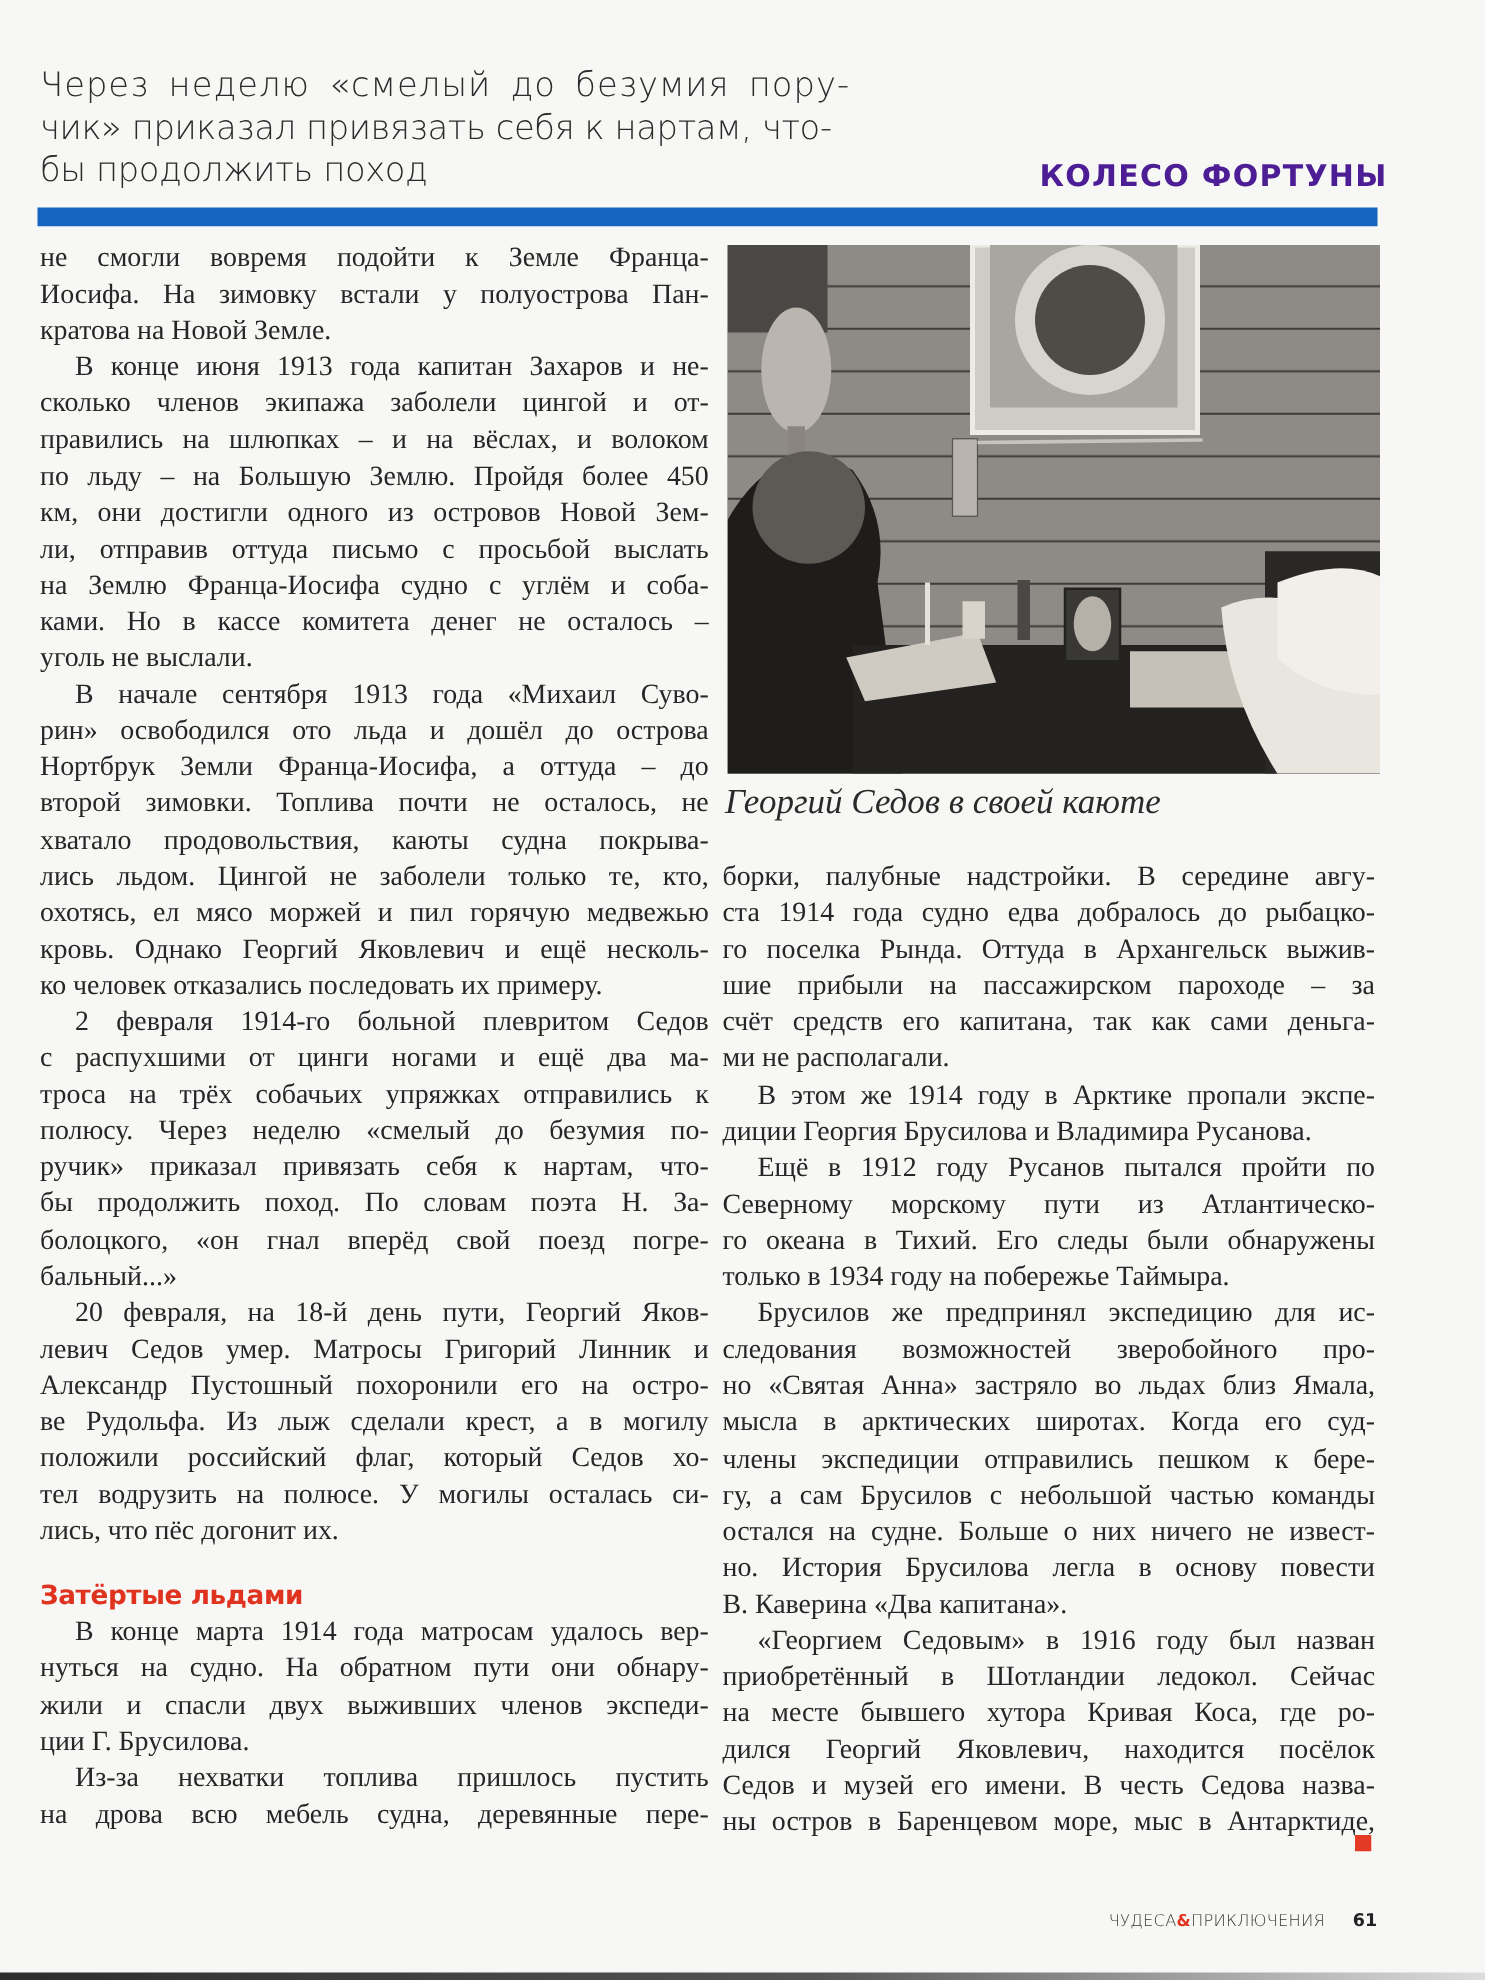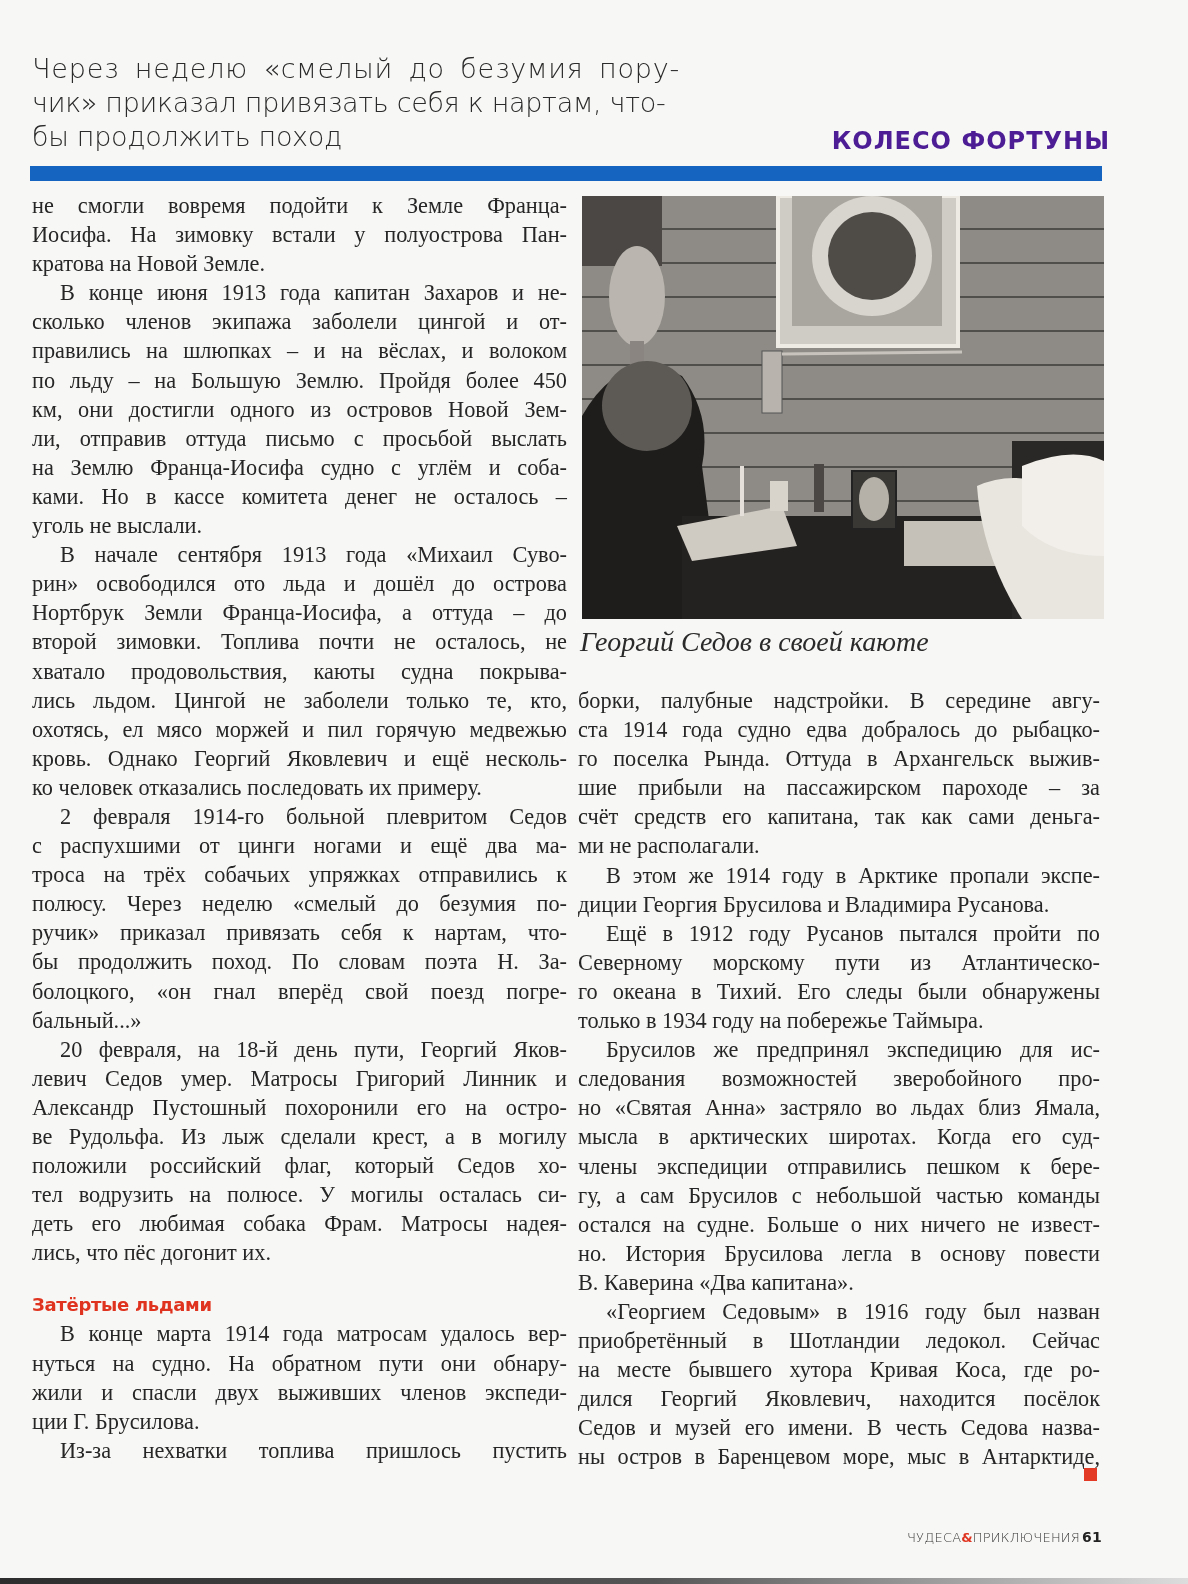--- a/index.html
+++ b/index.html
@@ -33,21 +33,21 @@
     text-align: justify; hyphens: manual;
   }
   .col .ind { text-indent: 28px; }
   .col-left { left: 32px; top: 191px; width: 535px; }
   .col-right { left: 578px; top: 686px; width: 522px; }
   .col .line { display: block; text-align: justify; text-align-last: justify; white-space: nowrap; }
   .col .line.last { text-align-last: left; }
   .col .line.ind { padding-left: 28px; text-indent: 0; }
   .subhead {
     font-family: "DejaVu Sans", "Liberation Sans", sans-serif;
-    font-weight: bold; font-size: 18px; color: #e0331f;
+    font-weight: bold; font-size: 21px; color: #e0331f;
     margin-top: 24px; line-height: 28px; letter-spacing: -0.3px;
   }
   .photo {
     position: absolute; left: 582px; top: 196px; width: 522px; height: 423px;
     background: #6e6c69; overflow: hidden;
   }
   .photo svg { width: 100%; height: 100%; display: block; }
   .caption {
     position: absolute; left: 580px; top: 626px;
     font-style: italic; font-size: 28px; color: #2a2a2a;
@@ -55,21 +55,21 @@
   .end-mark {
     position: absolute; left: 1084px; top: 1468px; width: 13px; height: 13px;
     background: #e23a25;
   }
   .footer {
     position: absolute; right: 86px; top: 1529px;
     font-family: "DejaVu Sans", "Liberation Sans", sans-serif;
     font-size: 13px; font-weight: 300; color: #3a3a3a; letter-spacing: 0.2px;
   }
   .footer .amp { color: #e0331f; font-weight: bold; }
-  .footer .page { font-weight: bold; color: #222; margin-left: 2px; font-size: 14px; }
+  .footer .page { font-weight: bold; color: #222; margin-left: 22px; font-size: 14px; }
   .bottom-edge {
     position: absolute; left: 0; bottom: 0; width: 1188px; height: 6px;
     background: linear-gradient(to right, #2d2d2d, #555 55%, #ddd);
   }
 </style>
 </head>
 <body>
 
 <div class="pull-quote">
   <span class="l1">Через неделю «смелый до безумия пору-</span>
@@ -110,30 +110,30 @@
       <span class="line">ручик» приказал привязать себя к нартам, что-</span>
       <span class="line">бы продолжить поход. По словам поэта Н. За-</span>
       <span class="line">болоцкого, «он гнал вперёд свой поезд погре-</span>
       <span class="line last">бальный...»</span>
       <span class="line ind">20 февраля, на 18-й день пути, Георгий Яков-</span>
       <span class="line">левич Седов умер. Матросы Григорий Линник и</span>
       <span class="line">Александр Пустошный похоронили его на остро-</span>
       <span class="line">ве Рудольфа. Из лыж сделали крест, а в могилу</span>
       <span class="line">положили российский флаг, который Седов хо-</span>
       <span class="line">тел водрузить на полюсе. У могилы осталась си-</span>
-      <span class="line">деть его любимая собака Фрам. Матросы надея-</span>
       <span class="line last">лись, что пёс догонит их.</span>
     </div>
   <div class="subhead">Затёртые льдами</div>
   <div id="left-lines-after">
       <span class="line ind">В конце марта 1914 года матросам удалось вер-</span>
       <span class="line">нуться на судно. На обратном пути они обнару-</span>
       <span class="line">жили и спасли двух выживших членов экспеди-</span>
       <span class="line last">ции Г. Брусилова.</span>
       <span class="line ind">Из-за нехватки топлива пришлось пустить</span>
+      <span class="line">на дрова всю мебель судна, деревянные пере-</span>
     </div>
 </div>
 
 <div class="photo">
   <svg viewBox="0 0 522 423" preserveAspectRatio="none">
     <defs>
       <pattern id="planks" width="522" height="34" patternUnits="userSpaceOnUse">
         <rect width="522" height="34" fill="#8e8b86"></rect>
         <line x1="0" y1="33" x2="522" y2="33" stroke="#3c3a37" stroke-width="1.5"></line>
       </pattern>

